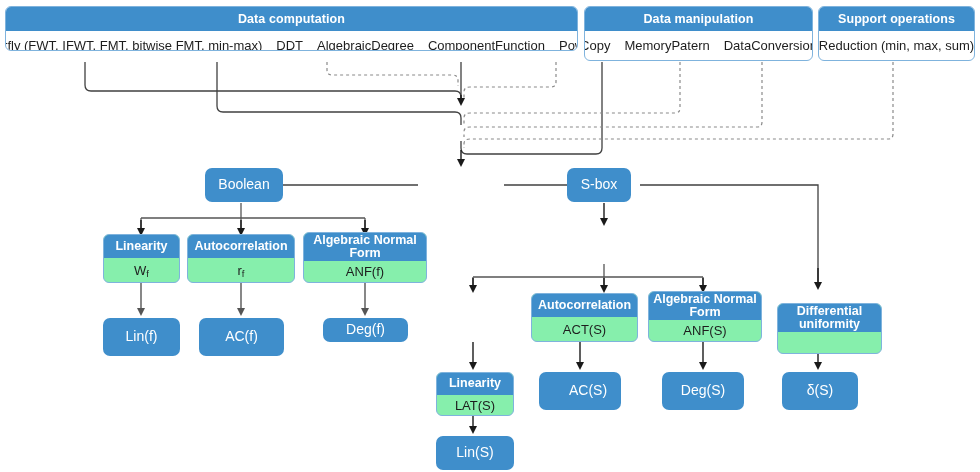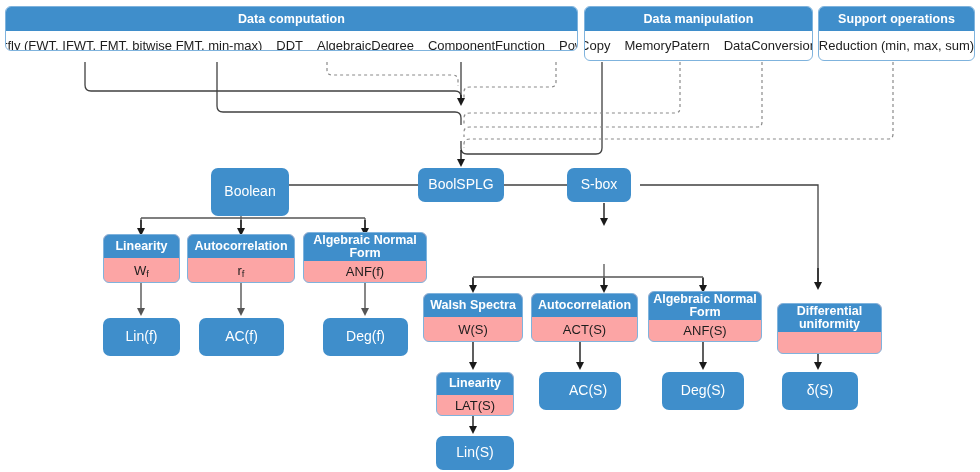--- a/index.html
+++ b/index.html
@@ -19,21 +19,21 @@
         height:24px;display:flex;align-items:center;justify-content:center;letter-spacing:.1px;}
   .panel .pbody{color:#1d1d1d;font-size:13px;height:29px;display:flex;align-items:center;
         justify-content:center;white-space:nowrap;}
   .panel .pbody .itm{padding:0 7px;}
 
   
   .blue{background:#3f8ecb;color:#ffffff;border-radius:7px;font-size:14px;line-height:1.12;}
 
   
   .split{position:absolute;box-sizing:border-box;border:1px solid #7fb3dd;border-radius:6px;
-         background:#fca5a5;overflow:hidden;}
+         background:#86efac;overflow:hidden;}
   .split .cap{background:#3f8ecb;color:#fff;font-weight:bold;font-size:12.5px;
        display:flex;align-items:center;justify-content:center;text-align:center;line-height:1.08;}
   .split .val{color:#1d1d1d;font-size:13px;display:flex;align-items:center;justify-content:center;}
   .val sub{font-size:9.5px;vertical-align:baseline;position:relative;top:3px;}
 </style>
 </head>
 <body>
 
 <div id="stage">
 
@@ -146,23 +146,22 @@
     <g fill="none" stroke="#1a1a1a" stroke-width="1.4">
       <path d="M473,342 L473,368" marker-end="url(#ah)"></path>
       <path d="M580,342 L580,368" marker-end="url(#ah)"></path>
       <path d="M703,342 L703,368" marker-end="url(#ah)"></path>
       <path d="M818,342 L818,368" marker-end="url(#ah)"></path>
 
       <path d="M473,412 L473,432" marker-end="url(#ah)"></path>
     </g>
   </svg>
 
-  <div class="node blue" style="left:211px;top:168px;width:78px;height:48px;">Boolean</div>
-
-  <div class="node blue" style="left:418px;top:168px;width:86px;height:34px;">BoolSPLG</div>
+  <div class="node blue" style="left:205px;top:168px;width:78px;height:34px;">Boolean</div>
+
 
   <div class="node blue" style="left:567px;top:168px;width:64px;height:34px;">S-box</div>
 
 
   <div class="split" style="left:103px;top:234px;width:77px;height:49px;">
     <div class="cap" style="height:23px;">Linearity</div>
     <div class="val" style="height:24px;">
       <span>W</span>
         <sub>f</sub>
     </div>
@@ -177,26 +176,22 @@
     </div>
   </div>
   <div class="node blue" style="left:199px;top:318px;width:85px;height:38px;">AC(f)</div>
 
   <div class="split" style="left:303px;top:232px;width:124px;height:51px;">
     <div class="cap" style="height:28px;">Algebraic Normal Form</div>
     <div class="val" style="height:21px;">
       <span>ANF(f)</span>
     </div>
   </div>
-  <div class="node blue" style="left:323px;top:318px;width:85px;height:38px;">Deg(f)</div>
-
-  <div class="split" style="left:423px;top:293px;width:100px;height:49px;">
-    <div class="cap" style="height:23px;">Walsh Spectra</div>
-    <div class="val" style="height:24px;">W(S)</div>
-  </div>
+  <div class="node blue" style="left:323px;top:318px;width:85px;height:24px;">Deg(f)</div>
+
   <div class="split" style="left:436px;top:372px;width:78px;height:44px;">
     <div class="cap" style="height:22px;">Linearity</div>
     <div class="val" style="height:20px;">LAT(S)</div>
   </div>
   <div class="node blue" style="left:436px;top:436px;width:78px;height:34px;">Lin(S)</div>
 
   <div class="split" style="left:531px;top:293px;width:107px;height:49px;">
     <div class="cap" style="height:23px;">Autocorrelation</div>
     <div class="val" style="height:24px;">ACT(S)</div>
   </div>

